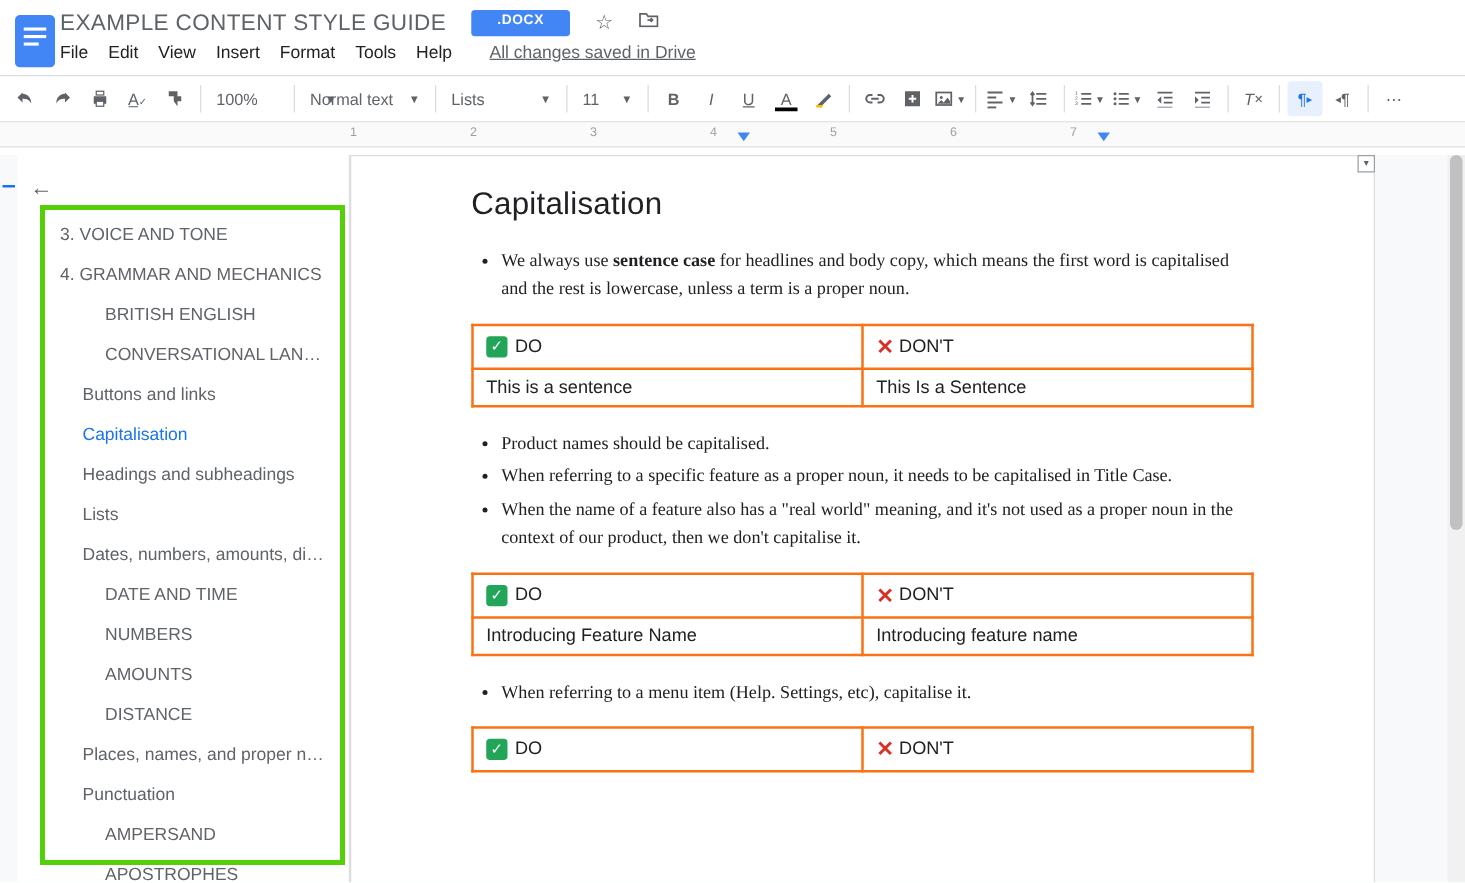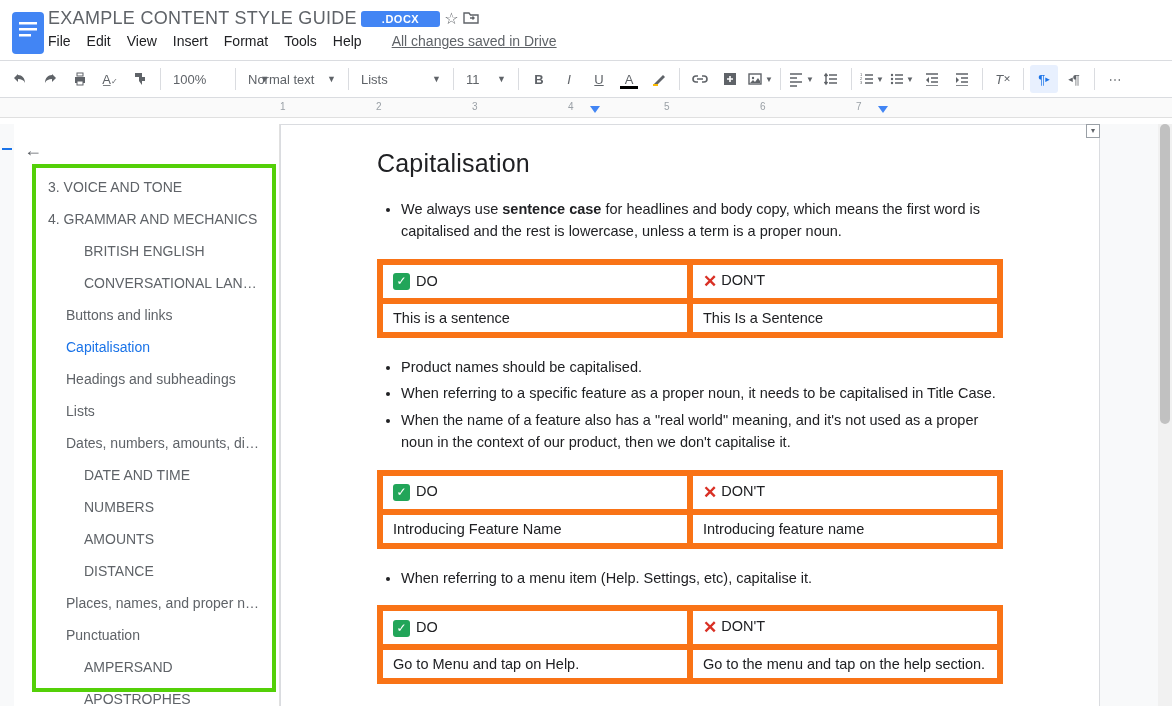--- a/index.html
+++ b/index.html
@@ -4,21 +4,21 @@
 <style>
   * { box-sizing: border-box; }
   html, body { margin:0; padding:0; font-family: Arial, "Helvetica Neue", sans-serif; background:#fff; color:#202124; }
   body { width:1172px; height:706px; overflow:hidden; position:relative; }
 
   
   .titlebar { display:flex; align-items:flex-start; padding:6px 8px 0 8px; }
   .doc-icon { width:40px; height:54px; display:flex; align-items:center; justify-content:center; }
   .doc-icon svg { width:32px; height:42px; }
   .title-meta { flex:1; }
-  .title-row { display:flex; align-items:center; gap:4px; padding-top:2px; }
+  .title-row { display:flex; gap:20px; padding-top:2px; }
   .doc-title { font-size:18px; letter-spacing:0.3px; color:#5f6368; font-weight:400; }
   .docx-badge { background:#4285f4; color:#fff; font-size:11px; font-weight:700; padding:2px 21px; border-radius:3px; letter-spacing:0.5px; }
   .title-icon { color:#5f6368; font-size:16px; cursor:pointer; }
   .menubar { display:flex; align-items:center; gap:16px; padding:4px 0 8px 0; font-size:14px; color:#202124; }
   .menubar .menu-item { cursor:pointer; }
   .save-status { color:#5f6368; text-decoration:underline; margin-left:14px; }
 
   
   .toolbar { display:flex; align-items:center; height:38px; border-top:1px solid #dadce0; border-bottom:1px solid #dadce0; padding:0 6px; gap:2px; font-size:13px; color:#5f6368; }
   .tool-sep { width:1px; height:22px; background:#dadce0; margin:0 4px; }
@@ -52,25 +52,25 @@
   .outline-list li.h1 { padding-left:34px; }
   .outline-list li.h2 { padding-left:52px; }
   .outline-list li.h3 { padding-left:70px; }
   .outline-list li.active { color:#1a73e8; }
 
   .doc-area { flex:1; position:relative; overflow:hidden; }
   .page { position:absolute; left:0; top:0; width:820px; background:#fff; border:1px solid #dadce0; padding:24px 96px 40px 96px; min-height:700px; }
 
   h2.section-title { font-weight:400; font-size:25px; margin:0 0 20px 0; color:#202124; letter-spacing:0.2px; }
   .bullets { list-style:disc; margin:0 0 16px 24px; padding:0; font-size:14.5px; line-height:1.55; }
-  .bullets li { margin-bottom:4px; }
+  .bullets li { margin-bottom:4px;font-family:Liberation Serif, serif; }
   .bold { font-weight:700; }
 
   table.dd { width:100%; border-collapse:collapse; margin:6px 0 18px 0; font-size:14.5px; position:relative; }
-  table.dd td { border:6px solid #f97316; padding:6px 10px; vertical-align:middle; }
+  table.dd td { border:2px solid #f97316; padding:6px 10px; vertical-align:middle; }
   .check { color:#fff; background:#22a559; display:inline-block; width:17px; height:17px; text-align:center; line-height:17px; font-size:12px; border-radius:3px; margin-right:6px; vertical-align:middle; }
   .cross { color:#d93025; font-size:17px; font-weight:700; margin-right:4px; vertical-align:middle; }
   .dd-label { font-weight:400; }
   .table-handle { position:absolute; right:-1px; top:-1px; width:14px; height:14px; background:#fff; border:1px solid #9aa0a6; font-size:8px; text-align:center; line-height:12px; color:#5f6368; cursor:pointer; }
 
   .scrollbar { position:absolute; right:0; top:0; width:14px; height:100%; background:#f1f1f1; }
   .scroll-thumb { position:absolute; right:2px; top:0; width:10px; height:300px; background:#c1c1c1; border-radius:5px; }
 
   .more-menu { width:28px; height:28px; display:flex; align-items:center; justify-content:center; cursor:pointer; }
 </style>
@@ -347,24 +347,20 @@
       </ul>
 
       <span class="table-handle">▾</span>
         <table class="dd">
 
         <tbody>
             <tr>
           <td style="width:50%"><span class="check">✓</span><span class="dd-label">DO</span></td>
           <td><span class="cross">✕</span><span class="dd-label">DON'T</span></td>
         </tr>
-        <tr>
-          <td>Go to Menu and tap on Help.</td>
-          <td>Go to the menu and tap on the help section.</td>
-        </tr>
       </tbody>
         </table>
     </div>
     <div class="scrollbar">
         <div class="scroll-thumb"></div>
       </div>
   </div>
 </div>
 
 </body></html>

